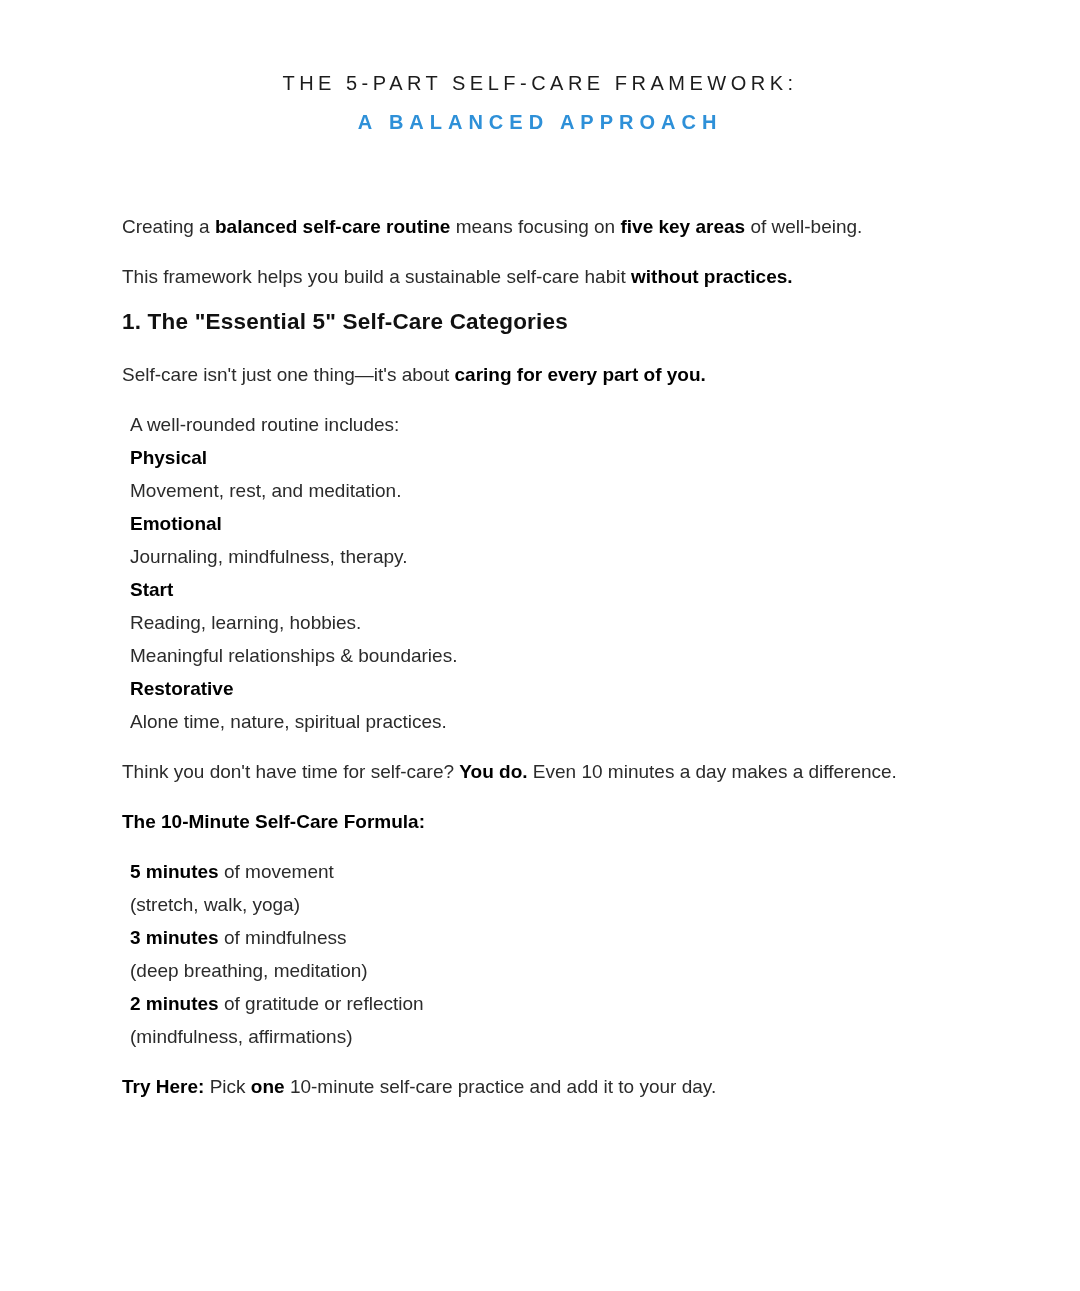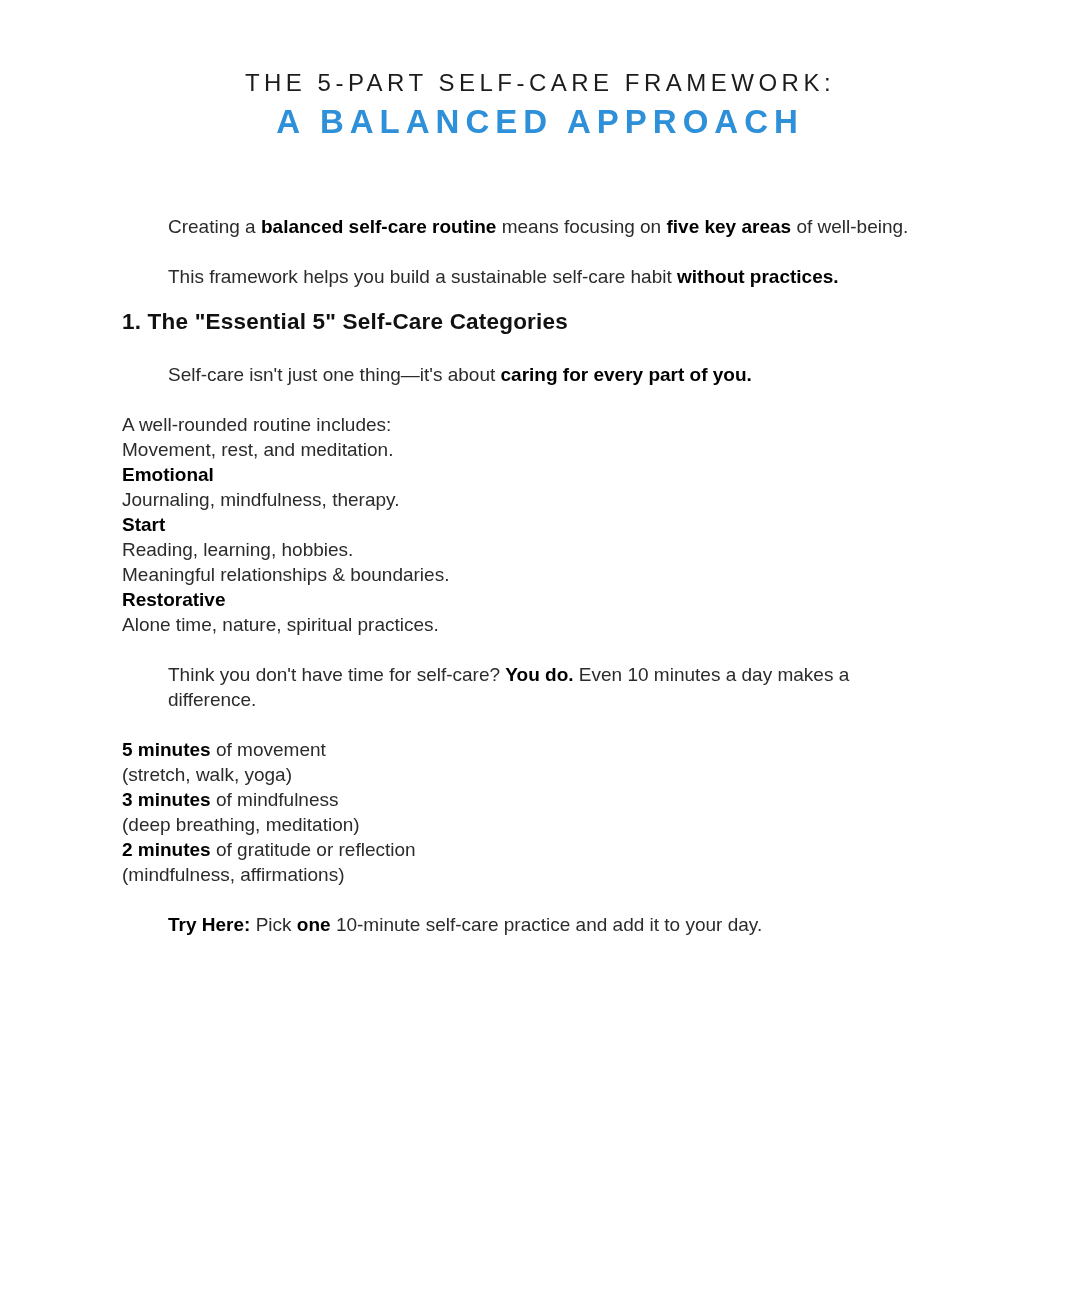--- a/index.html
+++ b/index.html
@@ -13,29 +13,29 @@
     height: 1291px;
     background: #ffffff;
     font-family: "Liberation Sans", sans-serif;
     overflow: hidden;
   }
   .header {
     text-align: center;
     padding-top: 66px;
   }
   .title {
-    font-size: 24px;
+    font-size: 20px;
     line-height: 34px;
     font-weight: 400;
     letter-spacing: 4.5px;
     color: #1c1c1c;
   }
   .subtitle {
     margin-top: 6px;
-    font-size: 33px;
+    font-size: 20px;
     line-height: 32px;
     font-weight: 700;
     letter-spacing: 6px;
   }
   .content {
     margin-left: 122px;
     margin-top: 76px;
     width: 820px;
     font-size: 19px;
     line-height: 25px;
@@ -50,24 +50,23 @@
   .content > h3 {
     margin-top: 18px;
     font-size: 22.5px;
     line-height: 30px;
     font-weight: 700;
     color: #111111;
     letter-spacing: 0.2px;
   }
   .content p {
     padding: 0;
-    margin-left: 46px;
   }
   .block p {
-    margin: 0;
+    margin: 8px;
   }
   strong, .b {
     font-weight: 700;
     color: #000000;
   }
 </style>
 </head>
 <body>
 
 <div class="page">
@@ -78,32 +77,34 @@
 
   <div class="content">
     <p>Creating a <strong>balanced self-care routine</strong> means focusing on <strong>five key areas</strong> of well-being.</p>
     <p>This framework helps you build a sustainable self-care habit <strong>without practices.</strong></p>
 
     <h3>1. The "Essential 5" Self-Care Categories</h3>
     <p>Self-care isn't just one thing—it's about <strong>caring for every part of you.</strong></p>
 
     <div class="block">
       <p>A well-rounded routine includes:</p>
+      <p class="b">Physical</p>
       <p>Movement, rest, and meditation.</p>
       <p class="b">Emotional</p>
       <p>Journaling, mindfulness, therapy.</p>
       <p class="b">Start</p>
       <p>Reading, learning, hobbies.</p>
       <p>Meaningful relationships &amp; boundaries.</p>
       <p class="b">Restorative</p>
       <p>Alone time, nature, spiritual practices.</p>
     </div>
 
 
     <p>Think you don't have time for self-care? <strong>You do.</strong> Even 10 minutes a day makes a difference.</p>
+    <p class="b">The 10-Minute Self-Care Formula:</p>
 
     <div class="block">
       <p><strong>5 minutes</strong> of movement</p>
       <p>(stretch, walk, yoga)</p>
       <p><strong>3 minutes</strong> of mindfulness</p>
       <p>(deep breathing, meditation)</p>
       <p><strong>2 minutes</strong> of gratitude or reflection</p>
       <p>(mindfulness, affirmations)</p>
     </div>
 

